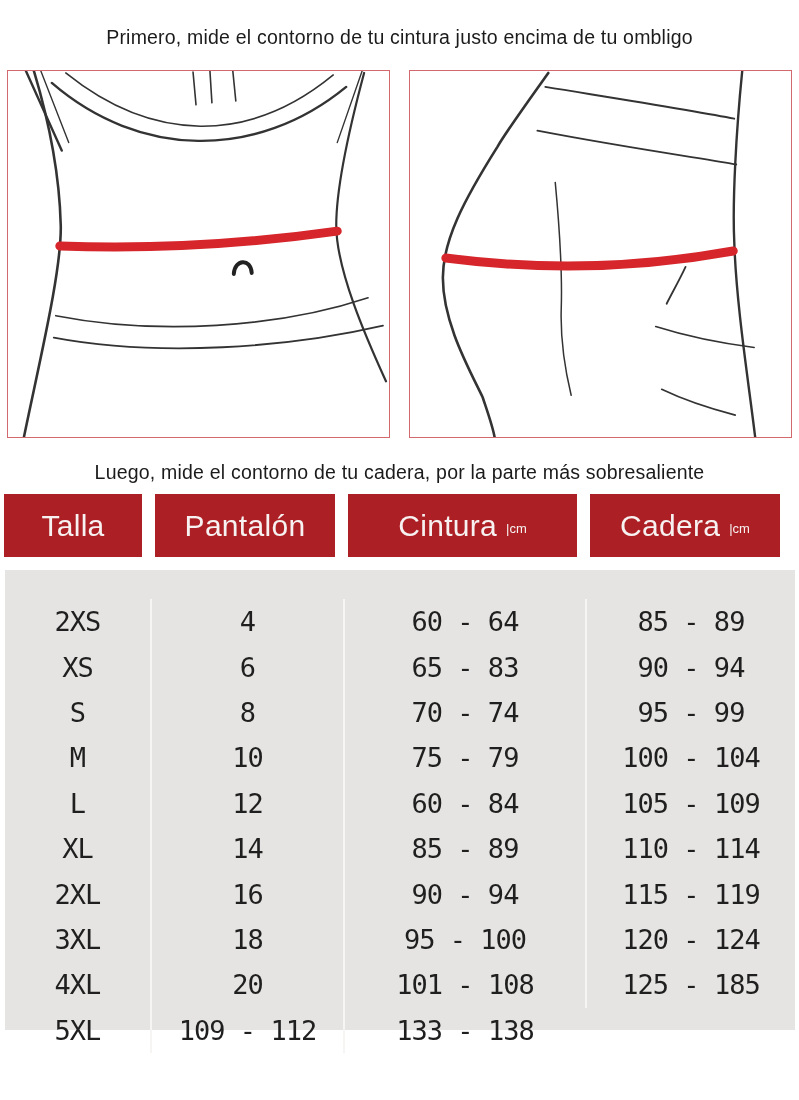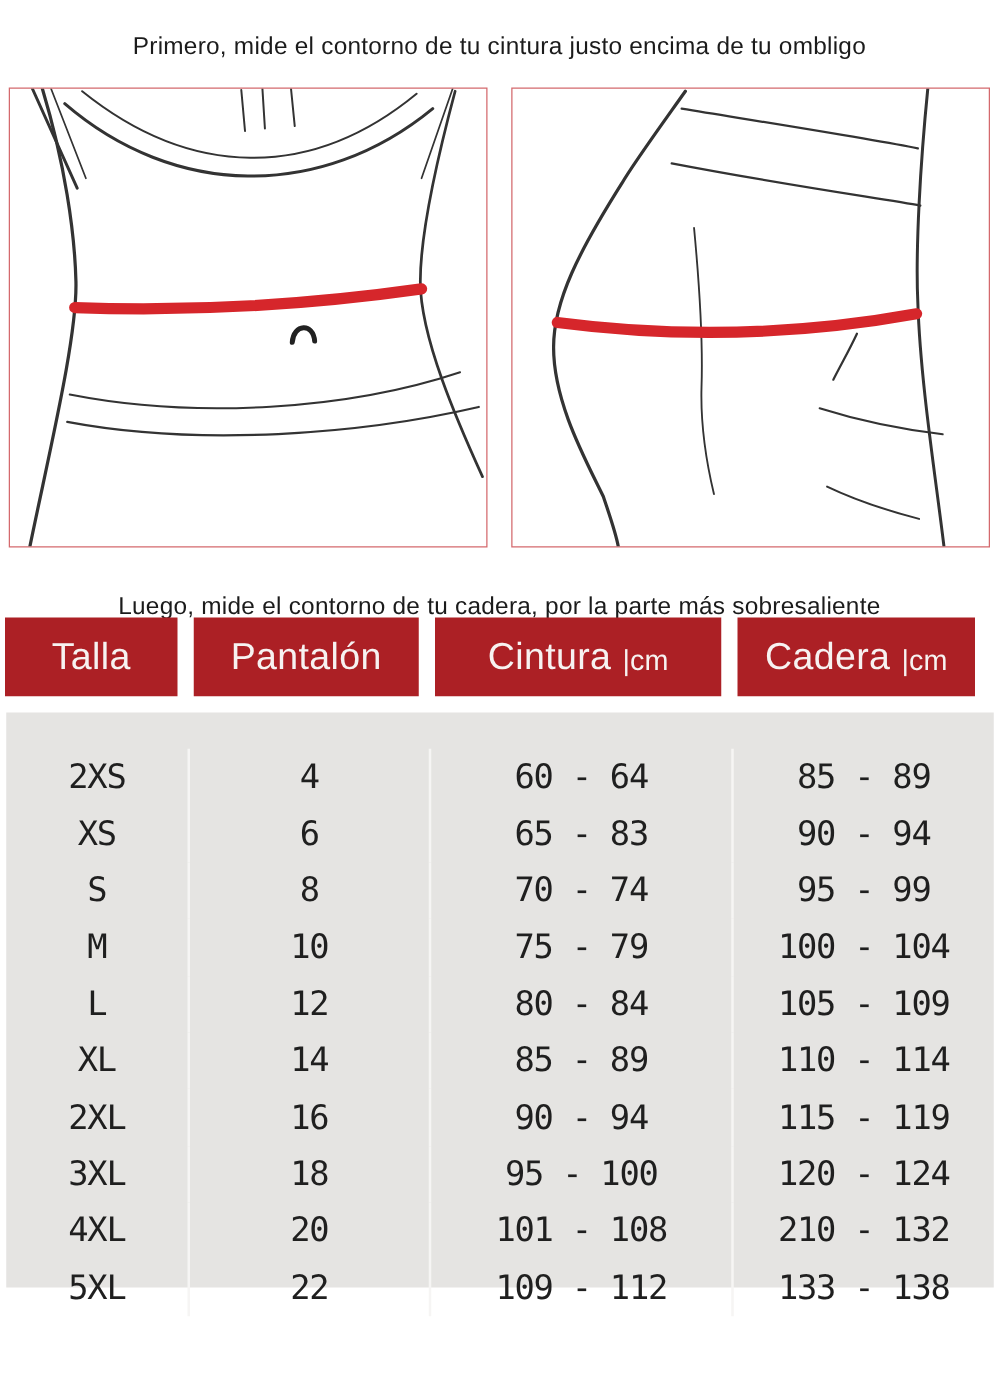--- a/index.html
+++ b/index.html
@@ -17,21 +17,21 @@
     position: absolute;
     left: 0;
     width: 100%;
     text-align: center;
     font-size: 19.5px;
     font-weight: 500;
     letter-spacing: 0.2px;
     color: #1b1b1b;
   }
   .instruction.top { top: 26px; }
-  .instruction.mid { top: 474px; }
+  .instruction.mid { top: 461px; }
 
   .figure-box {
     position: absolute;
     top: 70px;
     width: 383px;
     height: 368px;
     border: 1.5px solid #d4696d;
     background: #ffffff;
   }
   .figure-box.left  { left: 7px; }
@@ -52,21 +52,21 @@
     align-items: center;
     justify-content: center;
     background: #ac2025;
     color: #f7f2f1;
     margin: 0 7px 0 6px;
     white-space: nowrap;
   }
   .header-cell:first-child { margin-left: 0; }
   .header-cell:last-child  { margin-right: 0; justify-content: center; }
   .header-label { font-size: 30px; font-weight: 400; letter-spacing: 0.3px; }
-  .header-unit  { font-size: 23px; font-weight: 300; margin-left: 9px; padding-top: 6px; }
+  .header-unit  { font-size: 13px; font-weight: 300; margin-left: 9px; padding-top: 6px; }
   .header-unit:empty { display: none; }
 
   .table-body {
     position: absolute;
     top: 570px;
     left: 5px;
     width: 790px;
     height: 460px;
     background: #e5e4e2;
     padding-top: 29px;
@@ -188,21 +188,21 @@
       </div>
       <div class="body-row">
         <div class="body-cell">M</div>
         <div class="body-cell">10</div>
         <div class="body-cell">75 - 79</div>
         <div class="body-cell">100 - 104</div>
       </div>
       <div class="body-row">
         <div class="body-cell">L</div>
         <div class="body-cell">12</div>
-        <div class="body-cell">80 - 84</div>
+        <div class="body-cell">60 - 84</div>
         <div class="body-cell">105 - 109</div>
       </div>
       <div class="body-row">
         <div class="body-cell">XL</div>
         <div class="body-cell">14</div>
         <div class="body-cell">85 - 89</div>
         <div class="body-cell">110 - 114</div>
       </div>
       <div class="body-row">
         <div class="body-cell">2XL</div>
@@ -213,23 +213,22 @@
       <div class="body-row">
         <div class="body-cell">3XL</div>
         <div class="body-cell">18</div>
         <div class="body-cell">95 - 100</div>
         <div class="body-cell">120 - 124</div>
       </div>
       <div class="body-row">
         <div class="body-cell">4XL</div>
         <div class="body-cell">20</div>
         <div class="body-cell">101 - 108</div>
-        <div class="body-cell">210 - 132</div>
+        <div class="body-cell">125 - 185</div>
       </div>
       <div class="body-row">
         <div class="body-cell">5XL</div>
-        <div class="body-cell">22</div>
         <div class="body-cell">109 - 112</div>
         <div class="body-cell">133 - 138</div>
       </div>
     </div>
 
 </div>
 
 </body></html>

